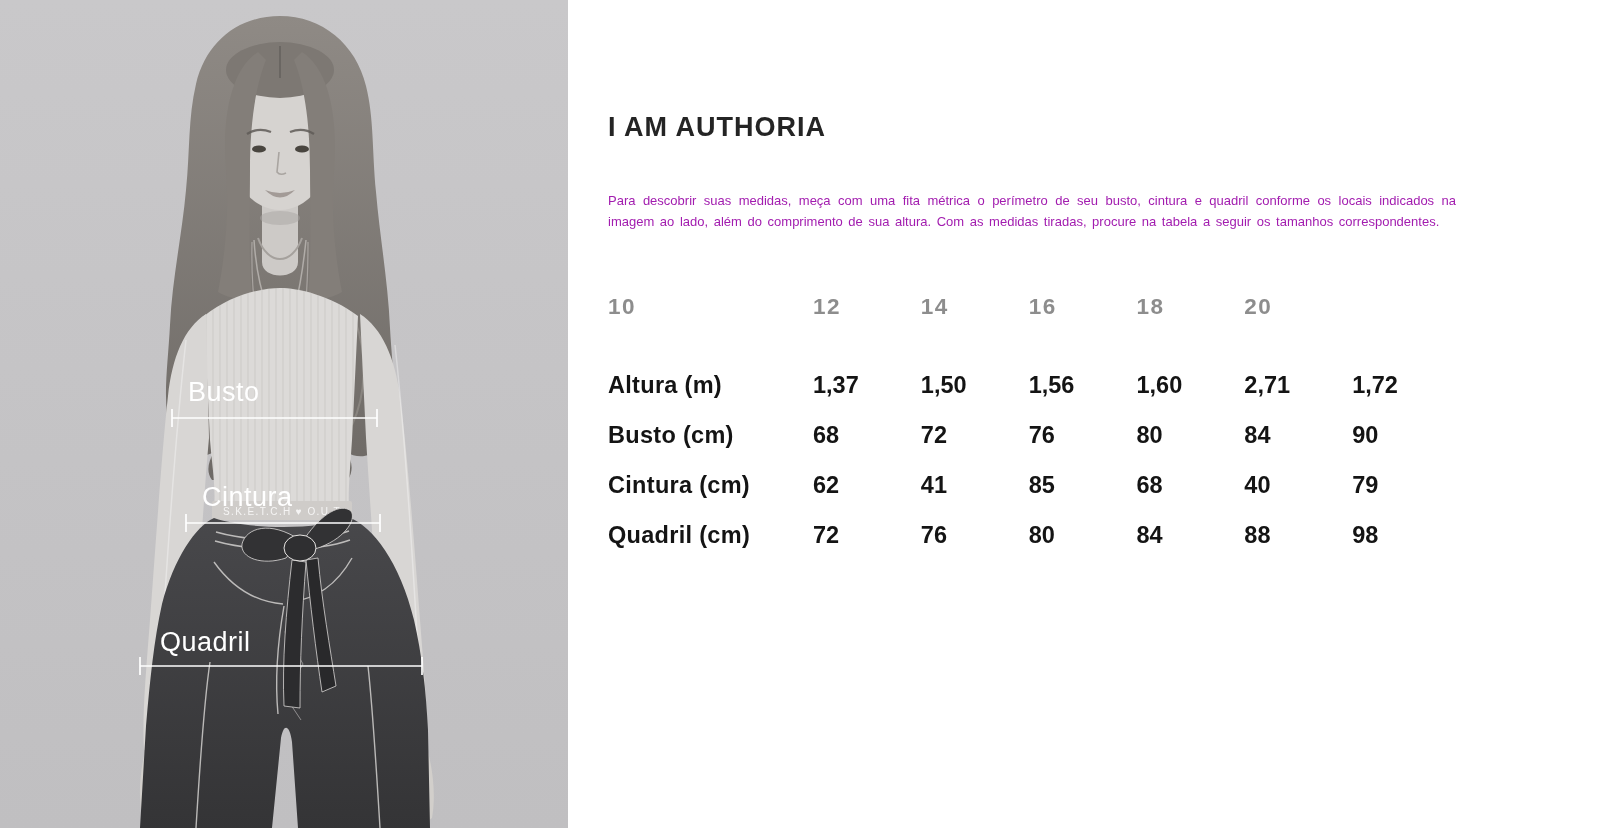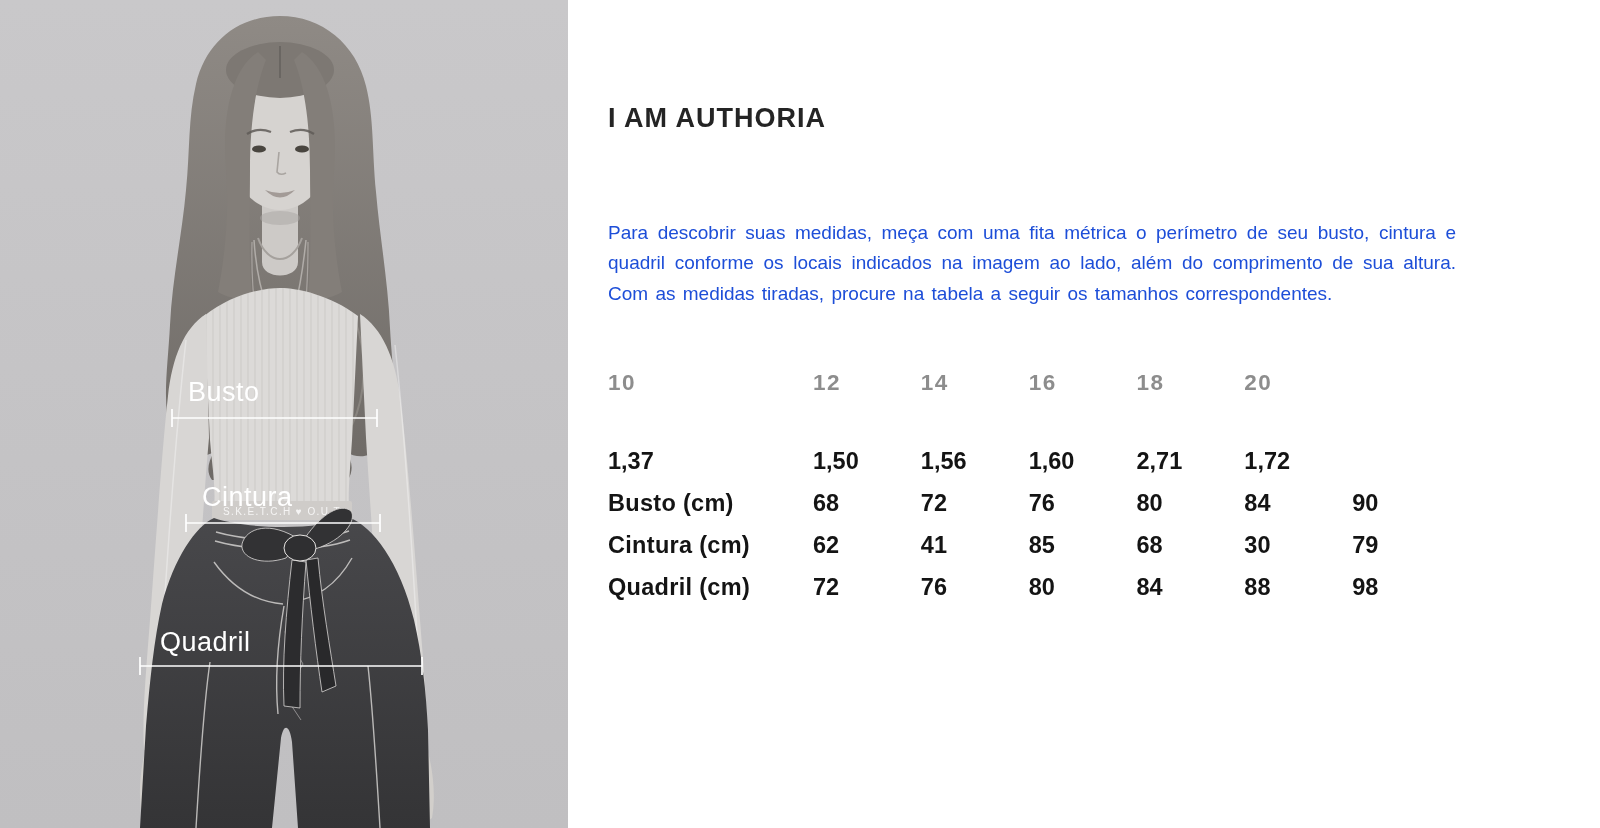--- a/index.html
+++ b/index.html
@@ -41,50 +41,50 @@
     padding: 102px 100px 0 40px;
   }
   .page-title {
     font-size: 58px;
     font-weight: 800;
     letter-spacing: 0.5px;
     color: #242424;
     line-height: 1.0;
   }
   .page-subtitle {
-    margin-top: 1px;
+    margin-top: 10px;
     font-size: 27px;
     font-weight: 700;
     letter-spacing: 1px;
     color: #242424;
   }
   .description {
-    margin-top: 84px;
+    margin-top: 48px;
     max-width: 848px;
-    font-size: 19px;
+    font-size: 13px;
     line-height: 1.6;
-    color: #1d4ed8;
+    color: #a21caf;
     text-align: justify;
     word-spacing: 2px;
   }
 
   .size-table { margin-top: 60px; width: 852px; }
   .t-row {
     display: grid;
     grid-template-columns: 205px repeat(6, 1fr);
     align-items: baseline;
   }
   .t-head { margin-bottom: 50px; }
   .t-head .cell {
     color: #8d8d8d;
     font-weight: 700;
     font-size: 22.5px;
     letter-spacing: 1.5px;
   }
-  .t-body + .t-body { margin-top: 14px; }
+  .t-body + .t-body { margin-top: 22px; }
   .t-body .cell {
     color: #141414;
     font-weight: 700;
     font-size: 23.5px;
   }
   .cell { text-align: left; line-height: 28px; }
   .cell.rowlabel { text-align: left; letter-spacing: 0.3px; }
 </style>
 </head>
 <body>
@@ -227,20 +227,21 @@
     <div class="t-row t-head">
       <div class="cell">10</div>
       <div class="cell">12</div>
       <div class="cell">14</div>
       <div class="cell">16</div>
       <div class="cell">18</div>
       <div class="cell">20</div>
     </div>
 
     <div class="t-row t-body">
+      <div class="cell rowlabel">Altura (m)</div>
       <div class="cell">1,37</div>
       <div class="cell">1,50</div>
       <div class="cell">1,56</div>
       <div class="cell">1,60</div>
       <div class="cell">2,71</div>
       <div class="cell">1,72</div>
     </div>
 
     <div class="t-row t-body">
       <div class="cell rowlabel">Busto (cm)</div>
@@ -251,21 +252,21 @@
       <div class="cell">84</div>
       <div class="cell">90</div>
     </div>
 
     <div class="t-row t-body">
       <div class="cell rowlabel">Cintura (cm)</div>
       <div class="cell">62</div>
       <div class="cell">41</div>
       <div class="cell">85</div>
       <div class="cell">68</div>
-      <div class="cell">30</div>
+      <div class="cell">40</div>
       <div class="cell">79</div>
     </div>
 
     <div class="t-row t-body">
       <div class="cell rowlabel">Quadril (cm)</div>
       <div class="cell">72</div>
       <div class="cell">76</div>
       <div class="cell">80</div>
       <div class="cell">84</div>
       <div class="cell">88</div>

